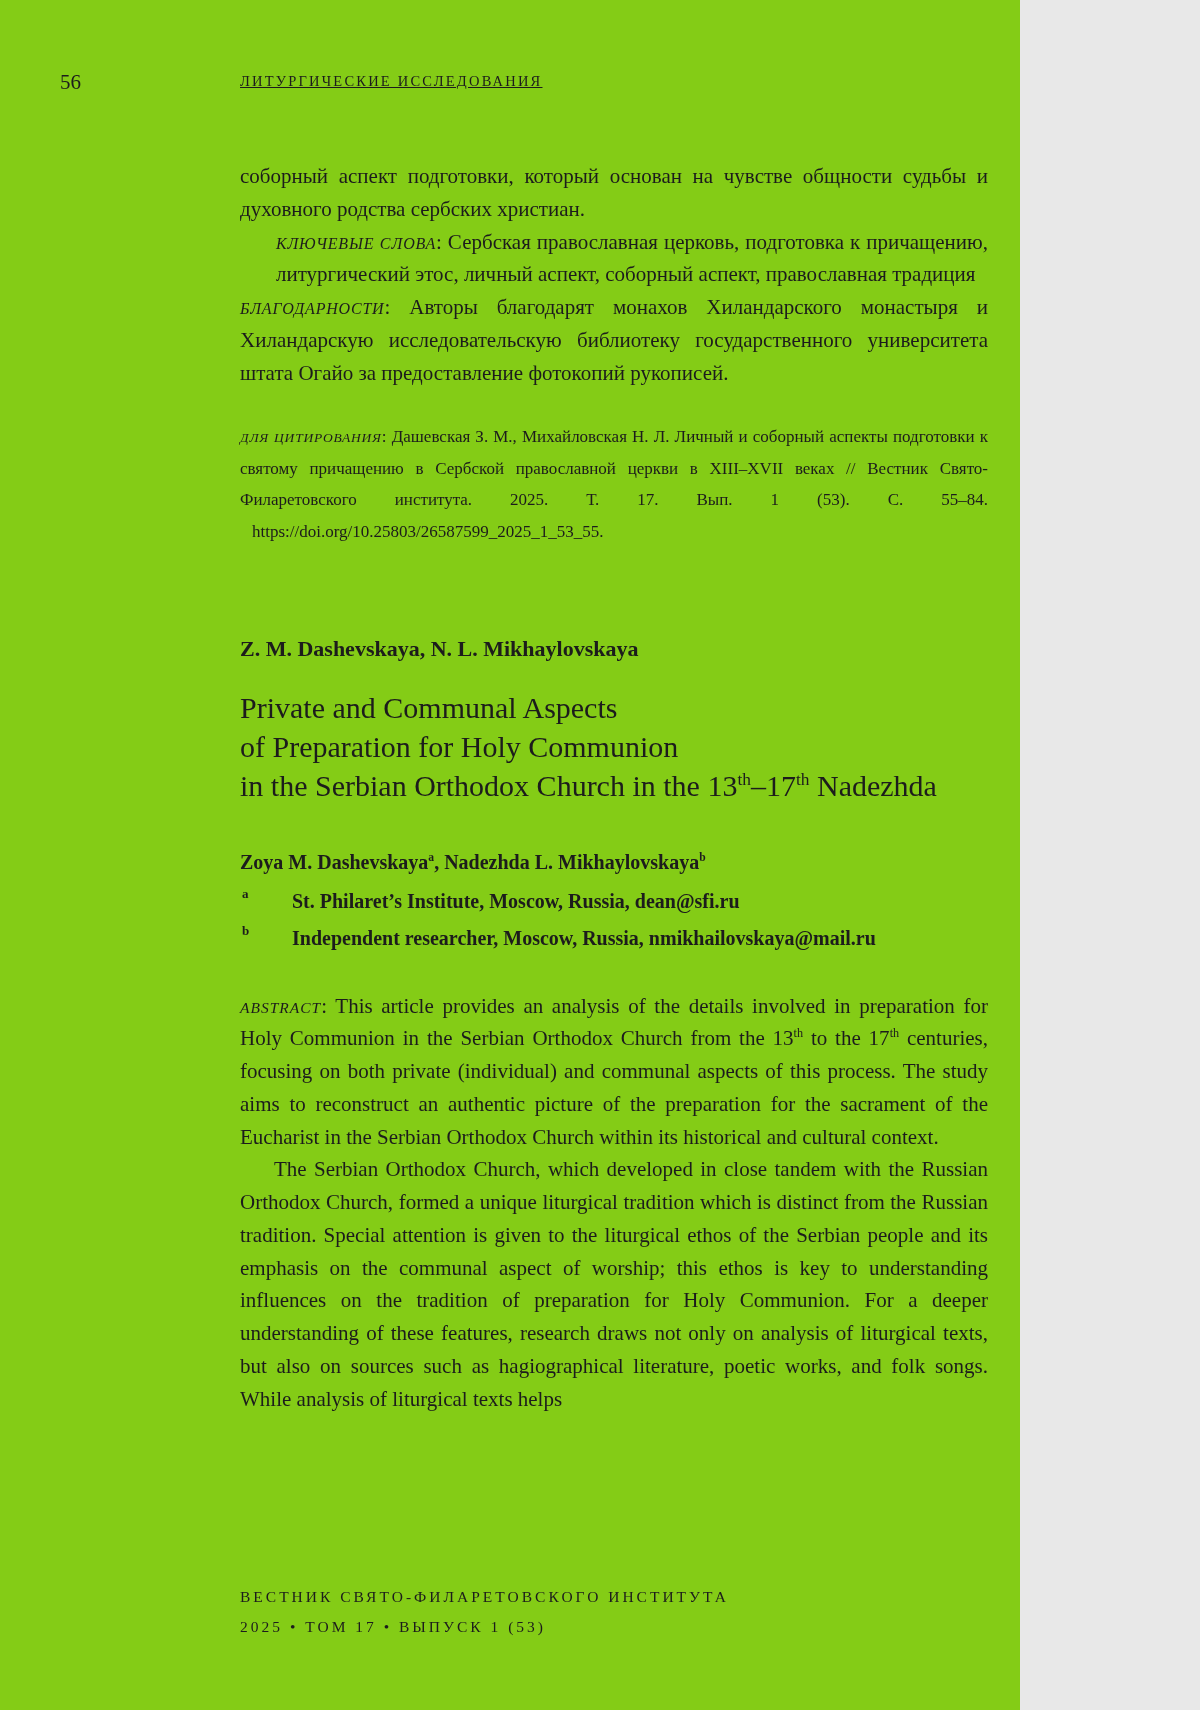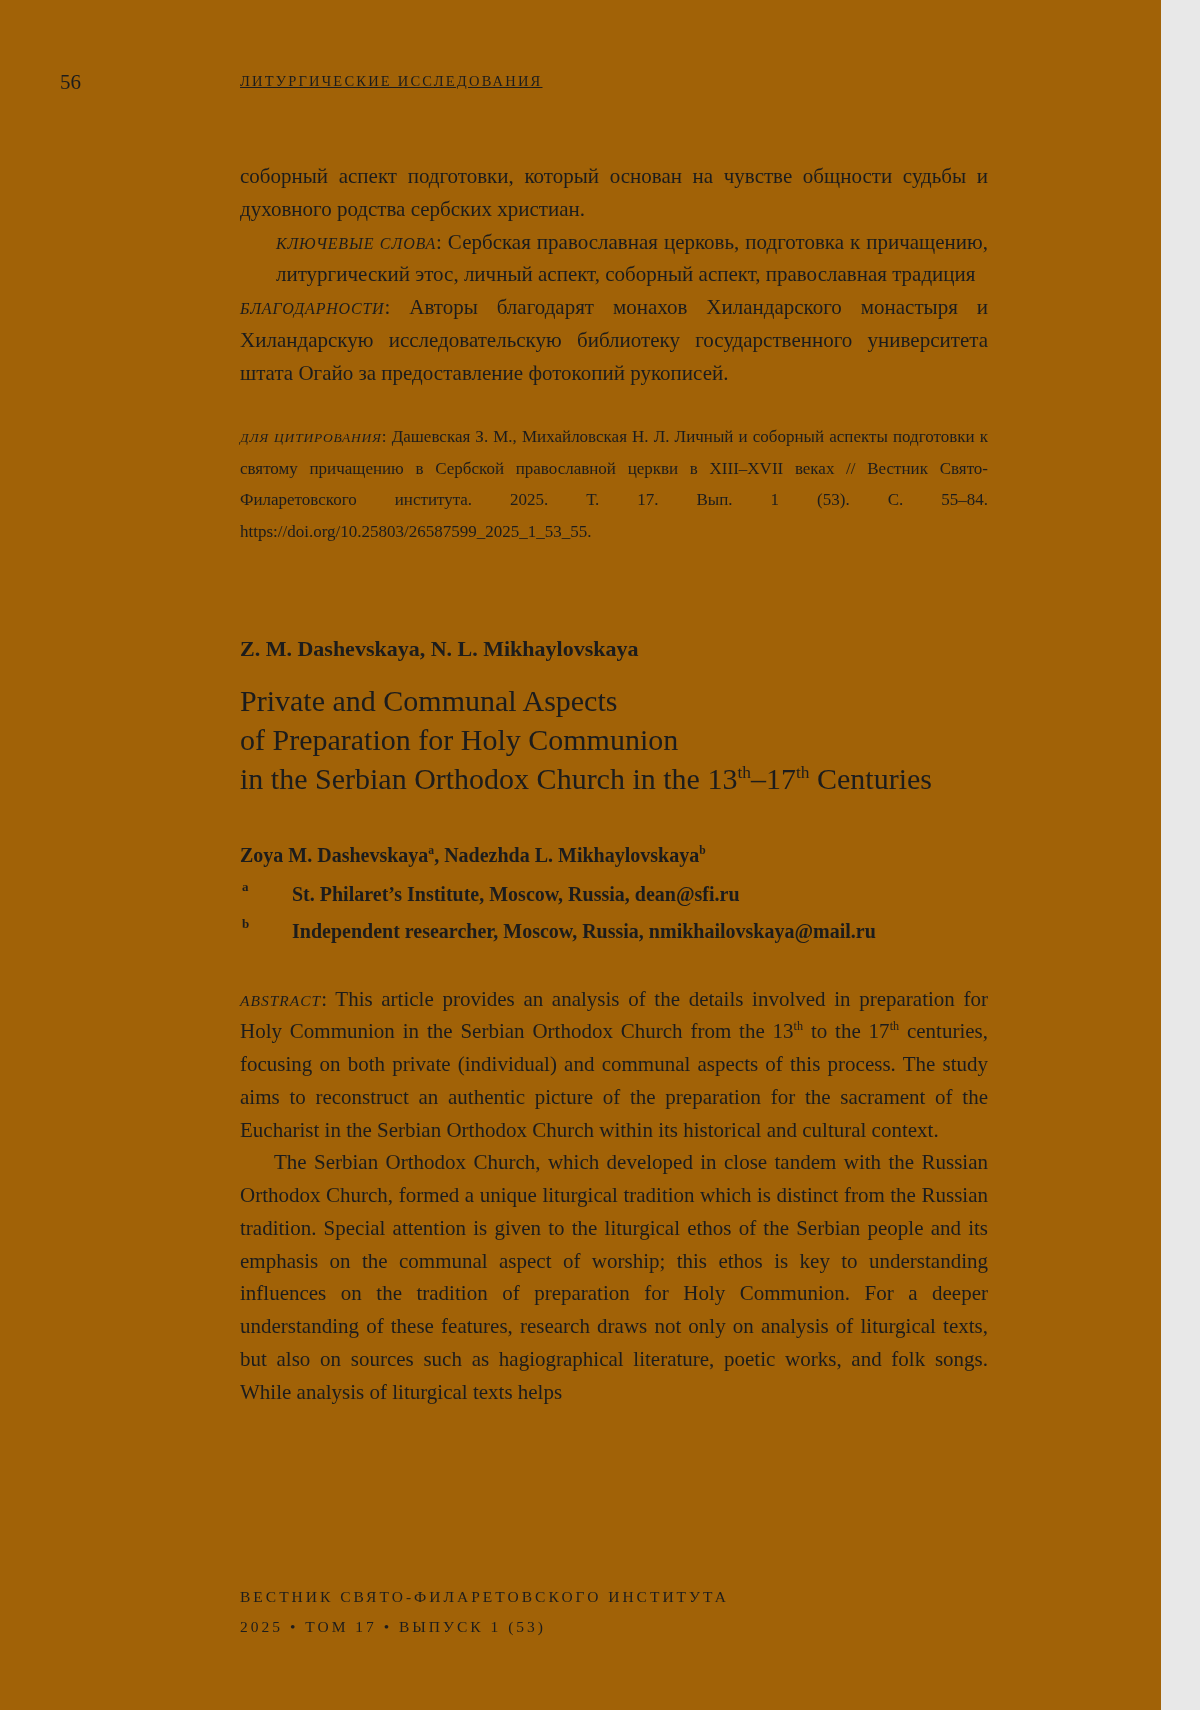--- a/index.html
+++ b/index.html
@@ -1,19 +1,19 @@
 <!DOCTYPE html>
 <html><head>
 <meta charset="utf-8">
 <style>
   html,body{margin:0;padding:0;background:#e8e8e8;}
   .sheet{
     position:relative;
-    width:1161px;height:1710px;
-    background:#a16207;
+    width:1020px;height:1710px;
+    background:#84cc16;
     font-family:"Liberation Serif", serif;
     color:#1c1c1c;
     overflow:hidden;
   }
   
   .running-header{position:absolute;top:70px;left:0;width:100%;}
   .page-num{position:absolute;left:60px;top:0;font-size:21px;}
   .running-head{
     position:absolute;left:240px;top:3px;
     font-size:14.5px;letter-spacing:2.2px;text-decoration:underline;
@@ -25,27 +25,27 @@
     text-align:justify;
   }
   .sc-label{font-size:16px;letter-spacing:0.8px;font-style:italic;}
   .keywords-block{margin-left:36px;}
   .ack-block{}
   .citation-block{
     margin-top:32px;
     font-size:17px;line-height:1.86;text-align:justify;
   }
   .citation-block .sc-label{font-size:13.5px;}
-  .doi-link{color:#1c1c1c;text-decoration:none;}
+  .doi-link{color:#1c1c1c;text-decoration:none;margin-left:12px;}
   .authors-short{
     margin-top:88px;
     font-size:22px;font-weight:bold;
   }
   .article-title{
-    margin-top:19px;
+    margin-top:26px;
     font-size:30px;line-height:1.3;font-weight:normal;
   }
   .article-title .t-line{display:block;}
   sup{font-size:0.58em;line-height:0;vertical-align:super;}
   .authors-full{
     margin-top:46px;
     font-size:20px;font-weight:bold;
   }
   .affiliations{margin-top:12px;}
   .affil{
@@ -89,21 +89,21 @@
 
     <p class="body-ru ack-block"><span class="sc-label">БЛАГОДАРНОСТИ</span><span>: Авторы благодарят монахов Хиландарского монастыря и Хиландарскую исследовательскую библиотеку государственного университета штата Огайо за предоставление фотокопий рукописей.</span></p>
 
     <p class="citation-block"><span class="sc-label">ДЛЯ ЦИТИРОВАНИЯ</span><span>: Дашевская З. М., Михайловская Н. Л. Личный и соборный аспекты подготовки к святому причащению в Сербской православной церкви в XIII–XVII веках // Вестник Свято-Филаретовского института. 2025. Т. 17. Вып. 1 (53). С. 55–84. </span><a href="#" class="doi-link">https://doi.org/10.25803/26587599_2025_1_53_55.</a></p>
 
     <div class="authors-short">Z. M. Dashevskaya, N. L. Mikhaylovskaya</div>
 
     <h1 class="article-title">
       <span class="t-line">Private and Communal Aspects</span>
       <span class="t-line">of Preparation for Holy Communion</span>
-      <span class="t-line"><span>in the Serbian Orthodox Church in the 13</span><sup>th</sup><span>–17</span><sup>th</sup><span> Centuries</span></span>
+      <span class="t-line"><span>in the Serbian Orthodox Church in the 13</span><sup>th</sup><span>–17</span><sup>th</sup><span> Nadezhda</span></span>
     </h1>
 
     <div class="authors-full"><span>Zoya M. Dashevskaya</span><sup>a</sup><span>, </span><span>Nadezhda L. Mikhaylovskaya</span><sup>b</sup></div>
 
     <div class="affiliations">
       <p class="affil"><span class="marker">a</span><span>St. Philaret’s Institute, Moscow, Russia, dean@sfi.ru</span></p>
       <p class="affil"><span class="marker">b</span><span>Independent researcher, Moscow, Russia, nmikhailovskaya@mail.ru</span></p>
     </div>
 
     <div class="abstract">

